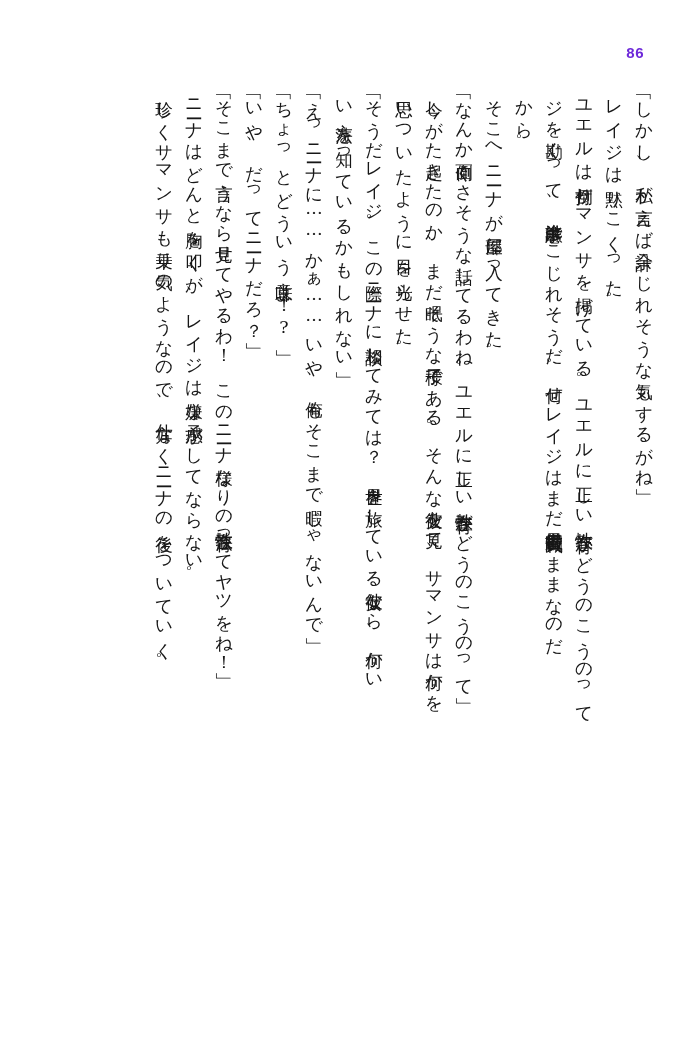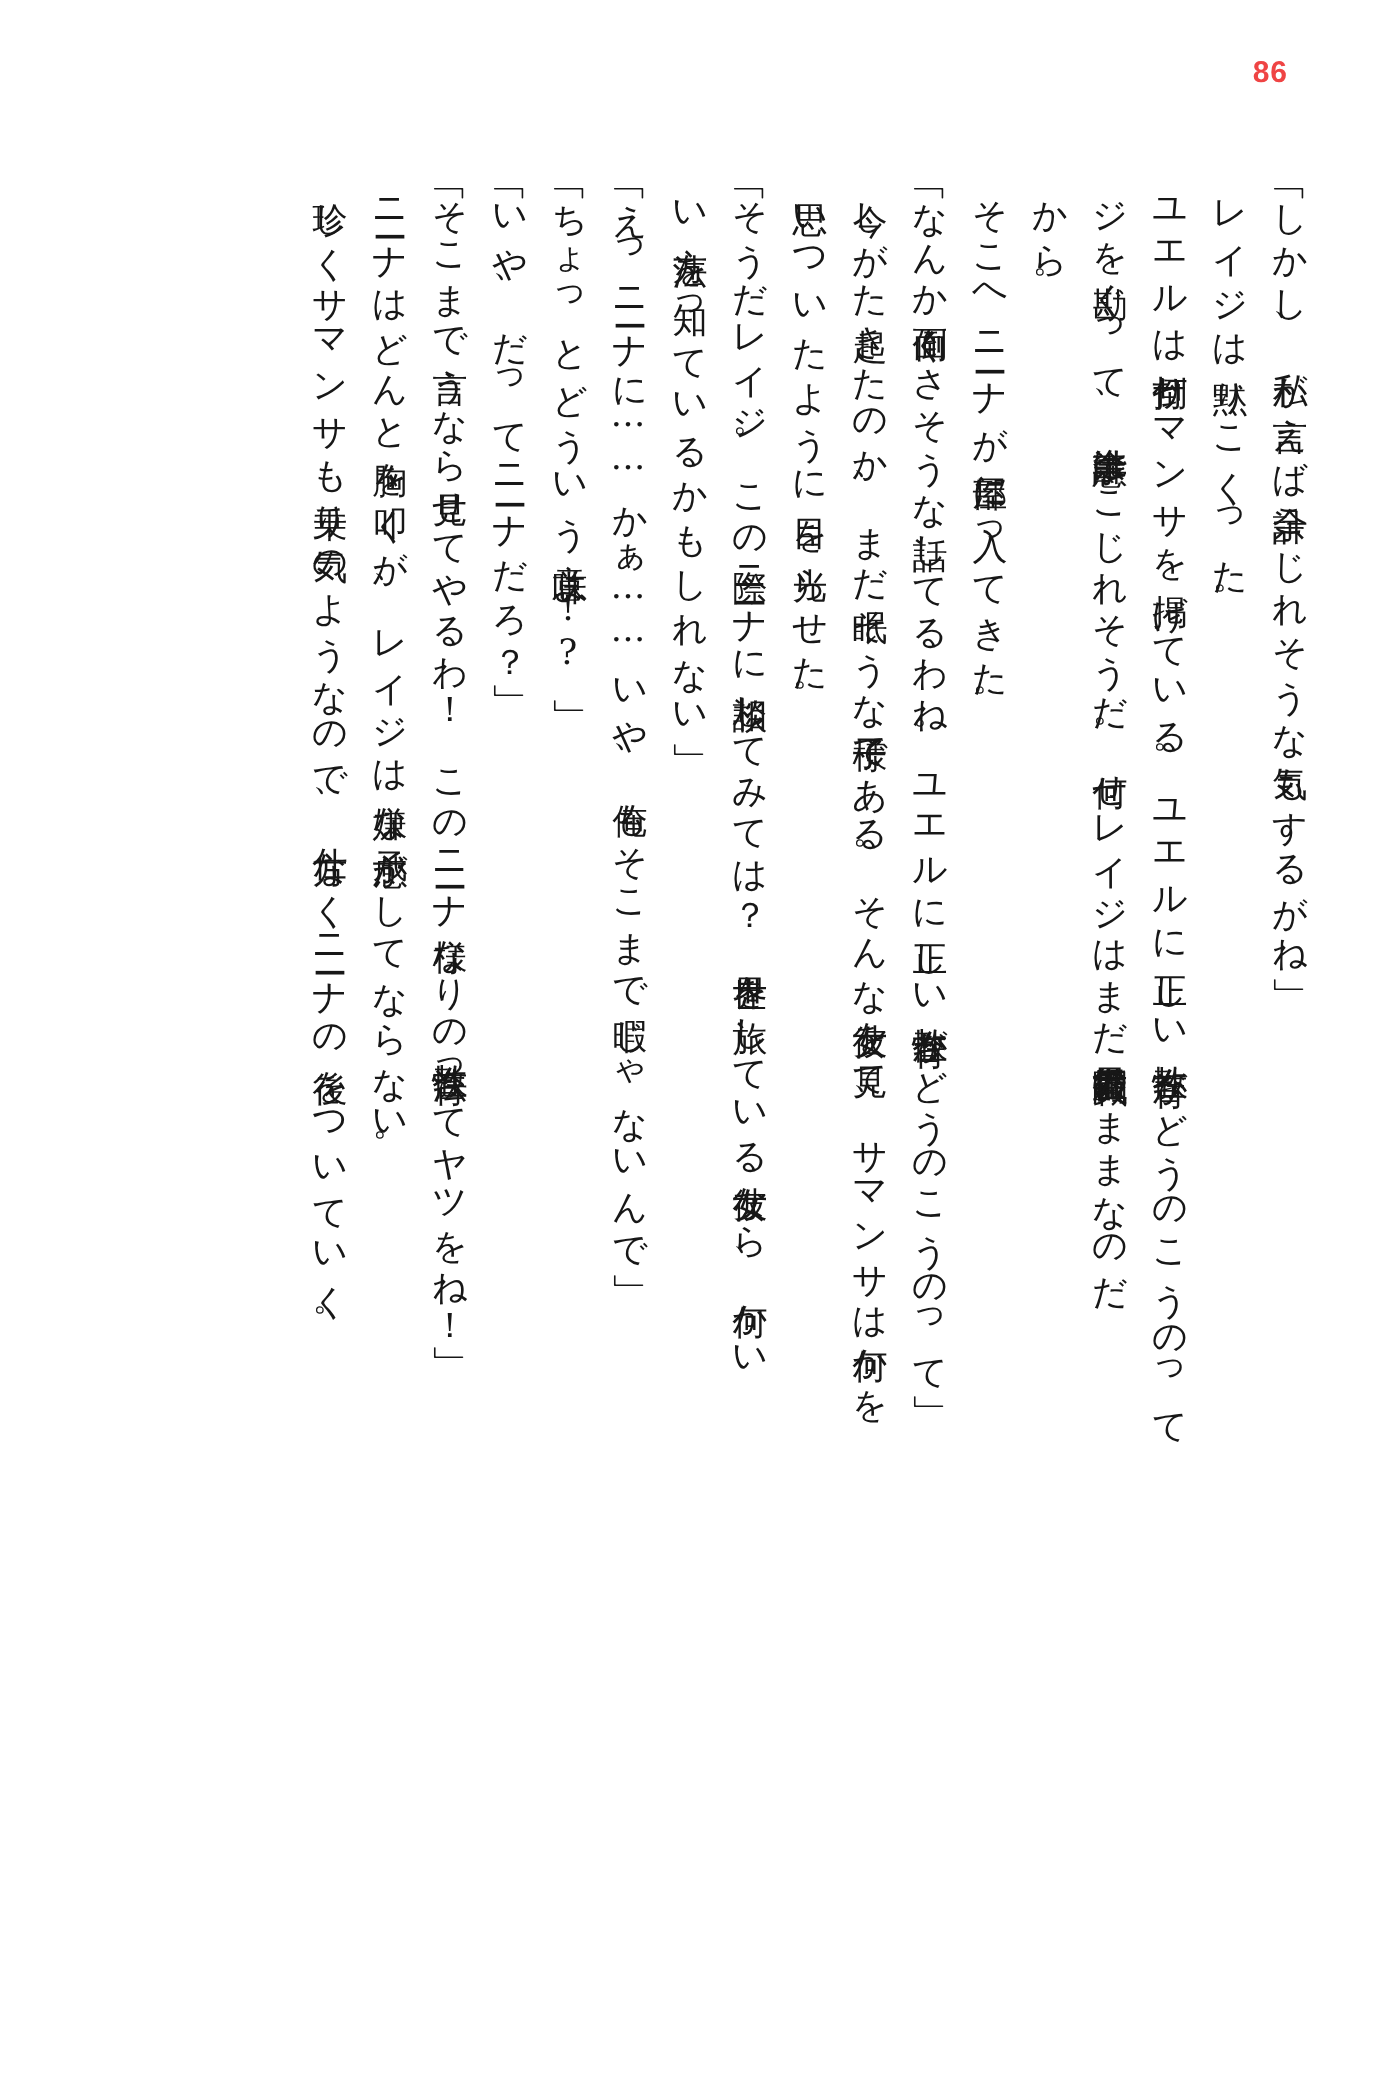--- a/index.html
+++ b/index.html
@@ -17,27 +17,27 @@
 
   .page {
     position: relative;
     width: 700px;
     height: 1050px;
     box-sizing: border-box;
   }
 
   .page-number {
     position: absolute;
-    top: 28px;
+    top: 44px;
     right: 56px;
     font-family: "Liberation Sans", sans-serif;
     font-size: 15px;
     font-weight: bold;
     letter-spacing: 0.5px;
-    color: #ef4444;
+    color: #6d28d9;
   }
 
   
   .body-text {
     position: absolute;
     top: 88px;
     right: 48px;
     left: 52px;
     height: 800px;
     display: flex;

